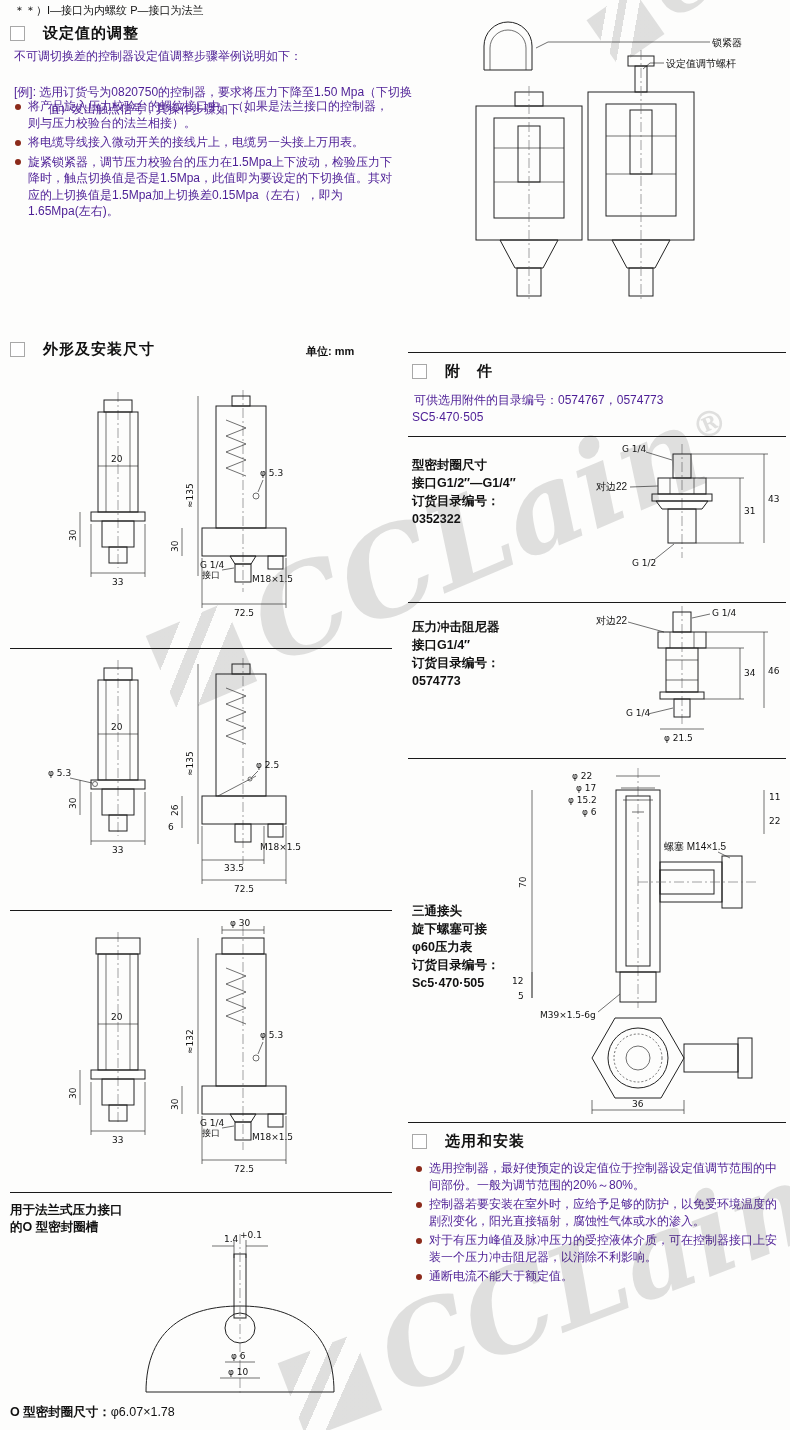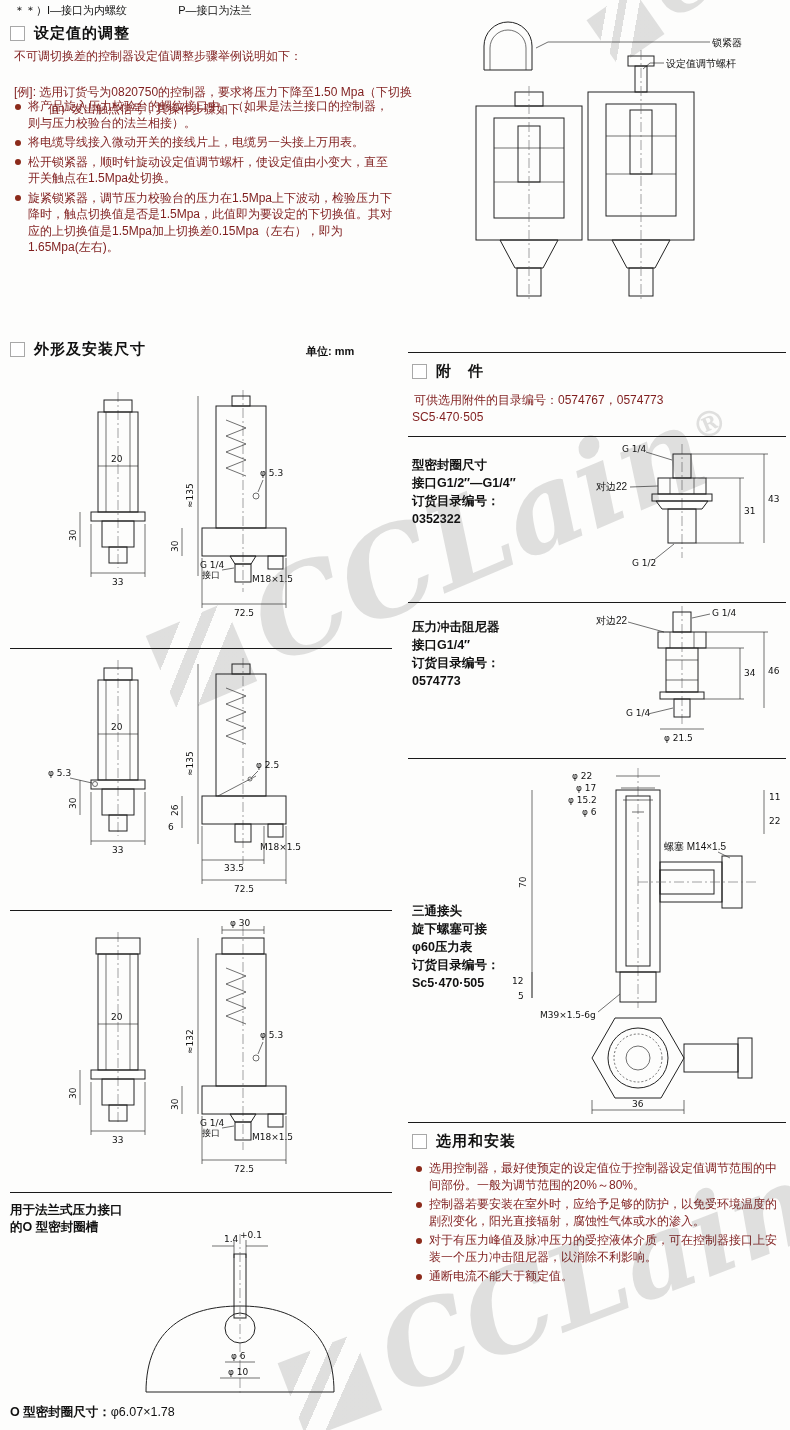--- a/index.html
+++ b/index.html
@@ -1,24 +1,24 @@
 <!DOCTYPE html>
 <html><head>
 <meta charset="utf-8">
 <style>
   html,body{margin:0;padding:0;}
   body{width:790px;height:1430px;background:#fdfdfc;font-family:"Liberation Sans","DejaVu Sans",sans-serif;color:#111;position:relative;overflow:hidden;}
   .page{position:absolute;inset:0;}
   .abs{position:absolute;}
   .hr{position:absolute;height:1px;background:#1a1a1a;}
   .note{font-size:11px;white-space:nowrap;}
-  .sec{position:absolute;display:flex;align-items:center;gap:9px;}
+  .sec{position:absolute;display:flex;align-items:center;gap:18px;}
   .sq{width:13px;height:13px;border:1.5px solid #a8a8a8;flex:0 0 auto;background:#fff;}
   .sec b{font-size:15px;letter-spacing:1px;white-space:nowrap;}
-  .body-txt{position:absolute;font-size:12px;line-height:1.38;color:#7f1d1d;}
+  .body-txt{position:absolute;font-size:12px;line-height:1.38;color:#4c1d95;}
   .hang{padding-left:34px;text-indent:-34px;margin-top:20px;}
   .bullets{list-style:none;margin:0;padding:0;}
   .bullets li{position:relative;padding-left:14px;margin-bottom:3px;}
   .bullets li::before{content:"";position:absolute;left:1px;top:5.5px;width:6px;height:6px;border-radius:50%;background:#8b2a1a;}
   .bold-lines div{font-weight:bold;font-size:12.5px;line-height:18px;white-space:nowrap;}
   .unit{font-weight:bold;font-size:11px;}
   svg{overflow:visible;}
   svg .ln{stroke:#222;stroke-width:1;fill:none;}
   svg .thin{stroke:#333;stroke-width:0.7;fill:none;}
   svg .cl{stroke:#666;stroke-width:0.6;stroke-dasharray:10 3 2 3;fill:none;}
@@ -54,33 +54,32 @@
   </div>
   <div class="watermark" style="left:160px;top:600px;font-size:118px;transform:rotate(-23deg)">
     <span class="wm-logo"></span><span>CCLain</span><span class="wm-reg">®</span>
   </div>
   <div class="watermark" style="left:290px;top:1330px;font-size:112px;transform:rotate(-21deg)">
     <span class="wm-logo"></span><span>CCLain</span>
   </div>
 
   <div class="abs note" style="left:14px;top:3px">
     <span>＊＊）I—接口为内螺纹</span>
-    <span style="margin-left:48px">P—接口为法兰</span>
+    <span style="">P—接口为法兰</span>
   </div>
 
   <div class="sec" style="left:10px;top:24px">
     <div class="sq"></div>
     <b>设定值的调整</b>
   </div>
   <div class="body-txt" style="left:14px;top:48px;width:382px">不可调切换差的控制器设定值调整步骤举例说明如下：</div>
   <div class="body-txt hang" style="left:14px;top:64px;width:378px">[例]: 选用订货号为0820750的控制器，要求将压力下降至1.50 Mpa（下切换值）发出触点信号，其操作步骤如下：</div>
   <ul class="bullets body-txt" style="left:14px;top:98px;width:382px">
     <li>将产品旋入压力校验台的螺纹接口中。（如果是法兰接口的控制器，则与压力校验台的法兰相接）。</li>
     <li>将电缆导线接入微动开关的接线片上，电缆另一头接上万用表。</li>
-    <li>松开锁紧器，顺时针旋动设定值调节螺杆，使设定值由小变大，直至开关触点在1.5Mpa处切换。</li>
     <li>旋紧锁紧器，调节压力校验台的压力在1.5Mpa上下波动，检验压力下降时，触点切换值是否是1.5Mpa，此值即为要设定的下切换值。其对应的上切换值是1.5Mpa加上切换差0.15Mpa（左右），即为1.65Mpa(左右)。</li>
   </ul>
 
   <svg class="abs" style="left:468px;top:6px" width="318" height="300" viewBox="0 0 318 300">
     <path class="ln" fill="url(#hatch)" d="M16,64 v-24 a24,24 0 0 1 48,0 v24 z"></path>
     <path class="thin" d="M22,64 v-22 a18,18 0 0 1 36,0 v22"></path>
     <text class="lbl" x="244" y="40">锁紧器</text>
     <text class="lbl" x="198" y="61">设定值调节螺杆</text>
     <polyline class="thin" points="242,36 80,36 68,42"></polyline>
     <polyline class="thin" points="196,57 182,57 175,63"></polyline>

